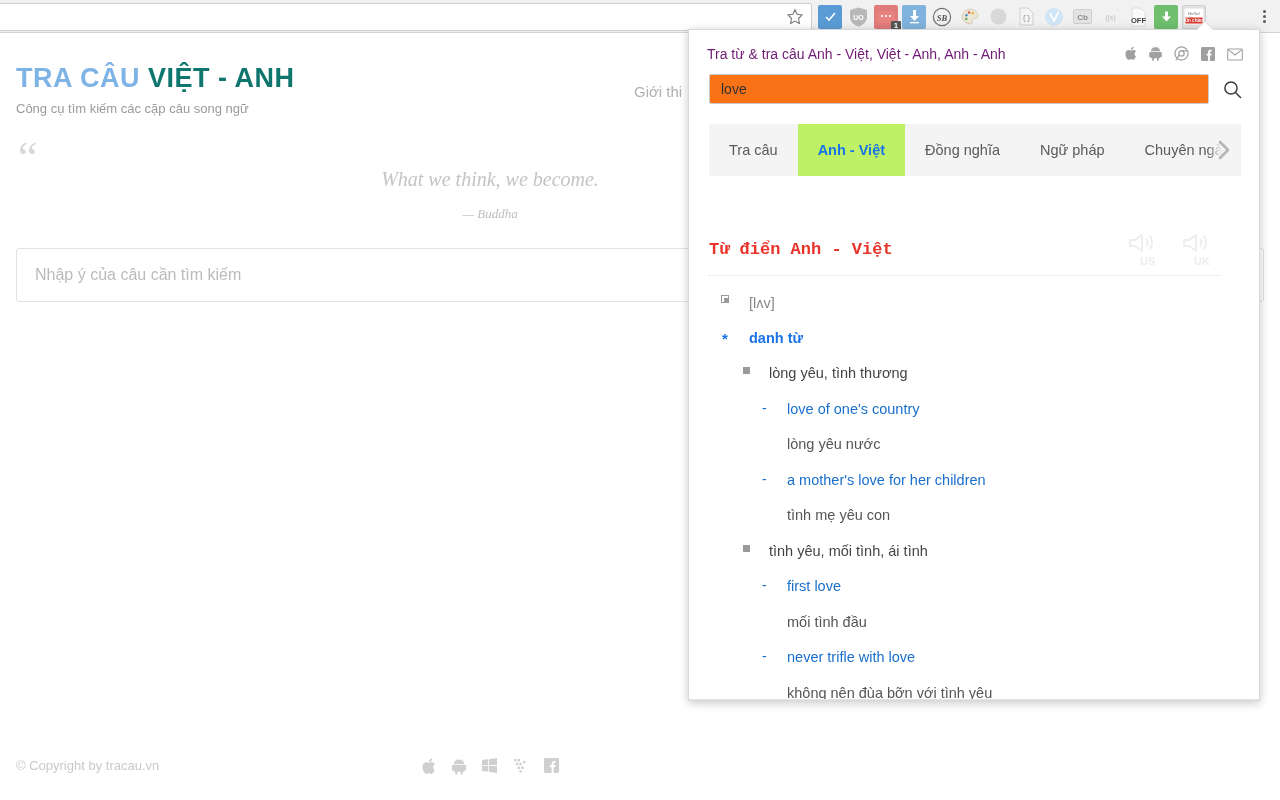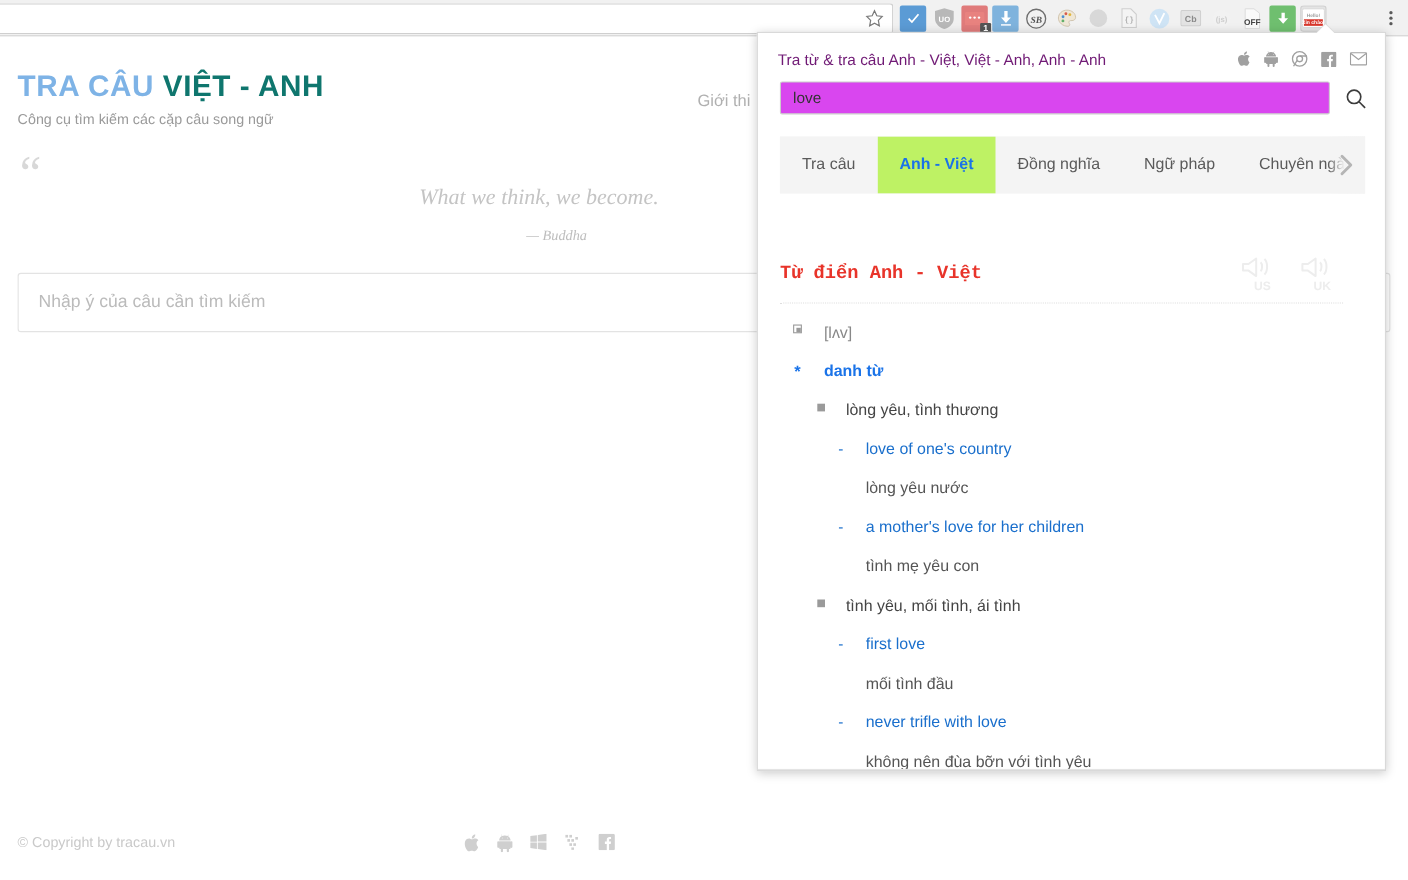--- a/index.html
+++ b/index.html
@@ -90,21 +90,21 @@
     position: absolute; left: 18px; top: 0;
     font-size: 44px; color: #d8d8d8; line-height: 1;
     font-family: "Liberation Serif", serif;
   }
   #quote-text {
     position: absolute; left: 0; top: 32px; width: 980px;
     text-align: center; font-family: "Liberation Serif", serif;
     font-style: italic; font-size: 20px; color: #c4c4c4;
   }
   #quote-author {
-    position: absolute; left: 16px; top: 70px; width: 980px;
+    position: absolute; left: 0; top: 70px; width: 980px;
     text-align: center; font-family: "Liberation Serif", serif;
     font-style: italic; font-size: 13px; color: #bdbdbd;
   }
 
   #main-search {
     position: absolute; left: 16px; top: 215px;
     width: 1248px; height: 54px;
     border: 1px solid #e3e3e3; border-radius: 3px;
     background: #fff; display: flex; align-items: center;
   }
@@ -157,21 +157,21 @@
   #popup-header-icons {
     position: absolute; right: 16px; top: 16px;
     display: flex; align-items: center; gap: 12px;
   }
   #popup-header-icons .hi { color: #a0a0a0; display: block; }
 
   #popup-search {
     position: absolute; left: 20px; top: 44px;
     width: 500px; height: 30px;
     border: 1px solid #cccccc; border-radius: 2px;
-    background: #d946ef; display: flex; align-items: center;
+    background: #f97316; display: flex; align-items: center;
   }
   #popup-search-input {
     border: none; outline: none; background: transparent;
     font-size: 14px; color: #333; padding: 0 11px;
     width: 100%; height: 100%;
     font-family: "Liberation Sans", sans-serif;
   }
   #popup-search-input::placeholder { color: #aaa; }
   #popup-search-btn {
     position: absolute; left: 530px; top: 46px;

